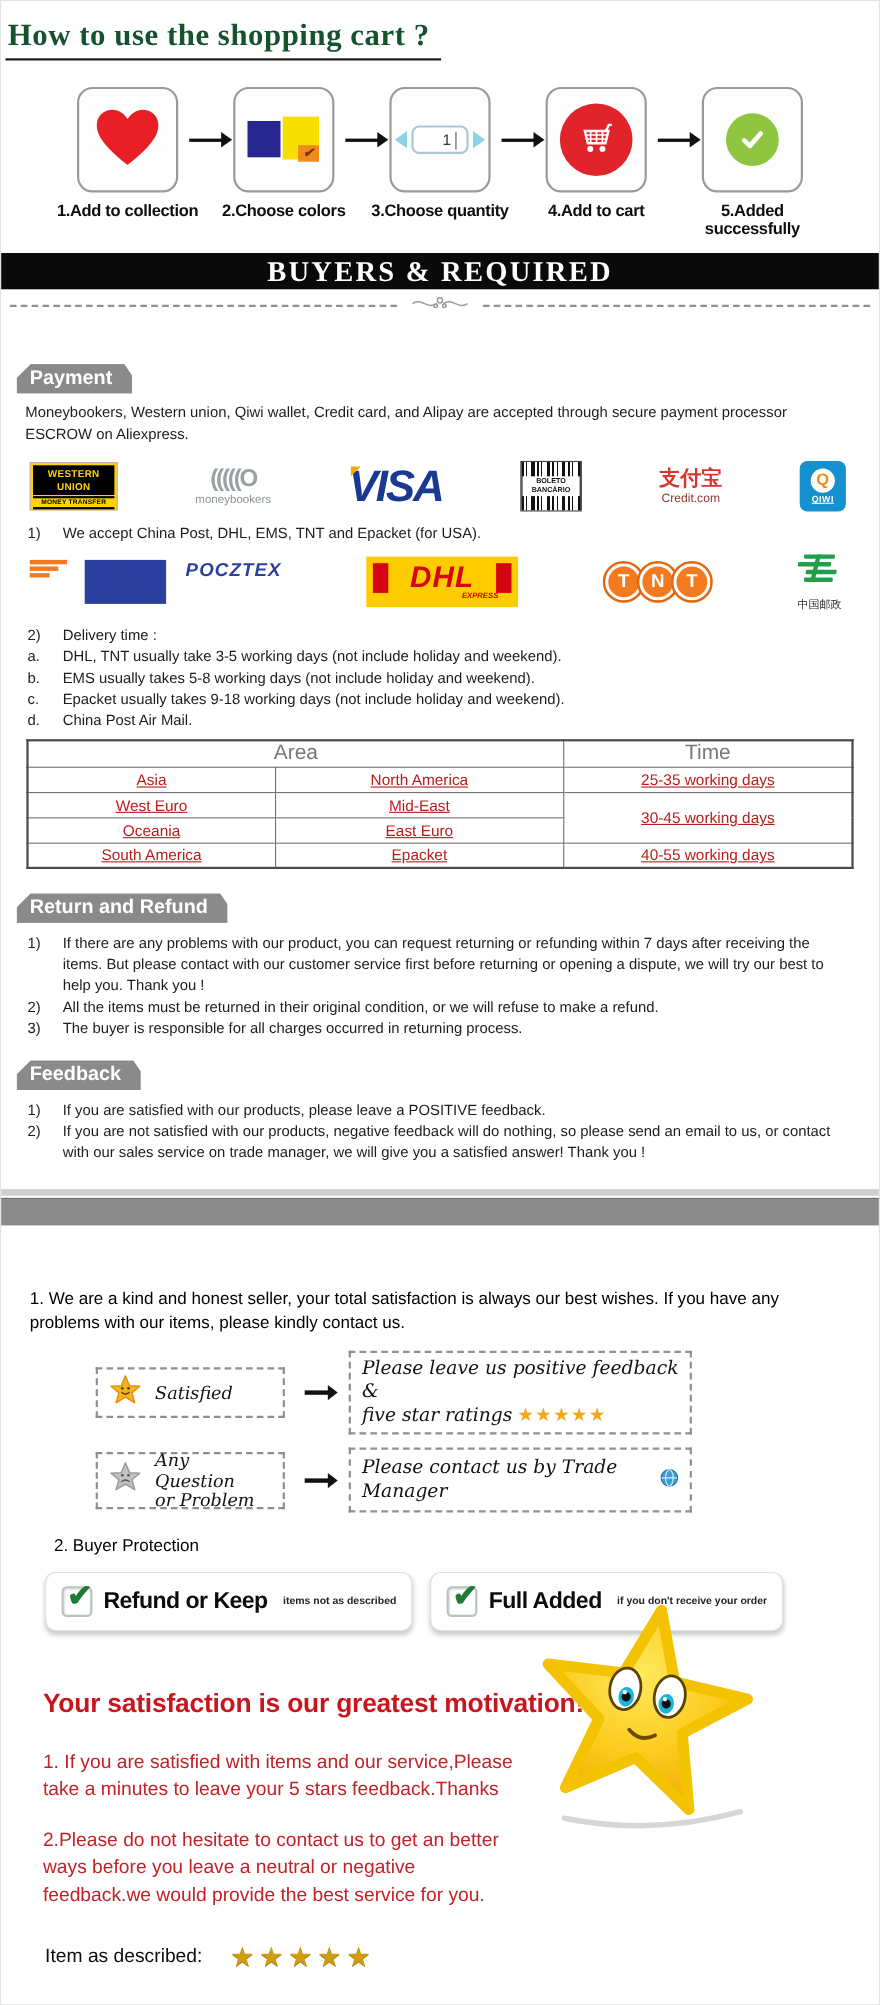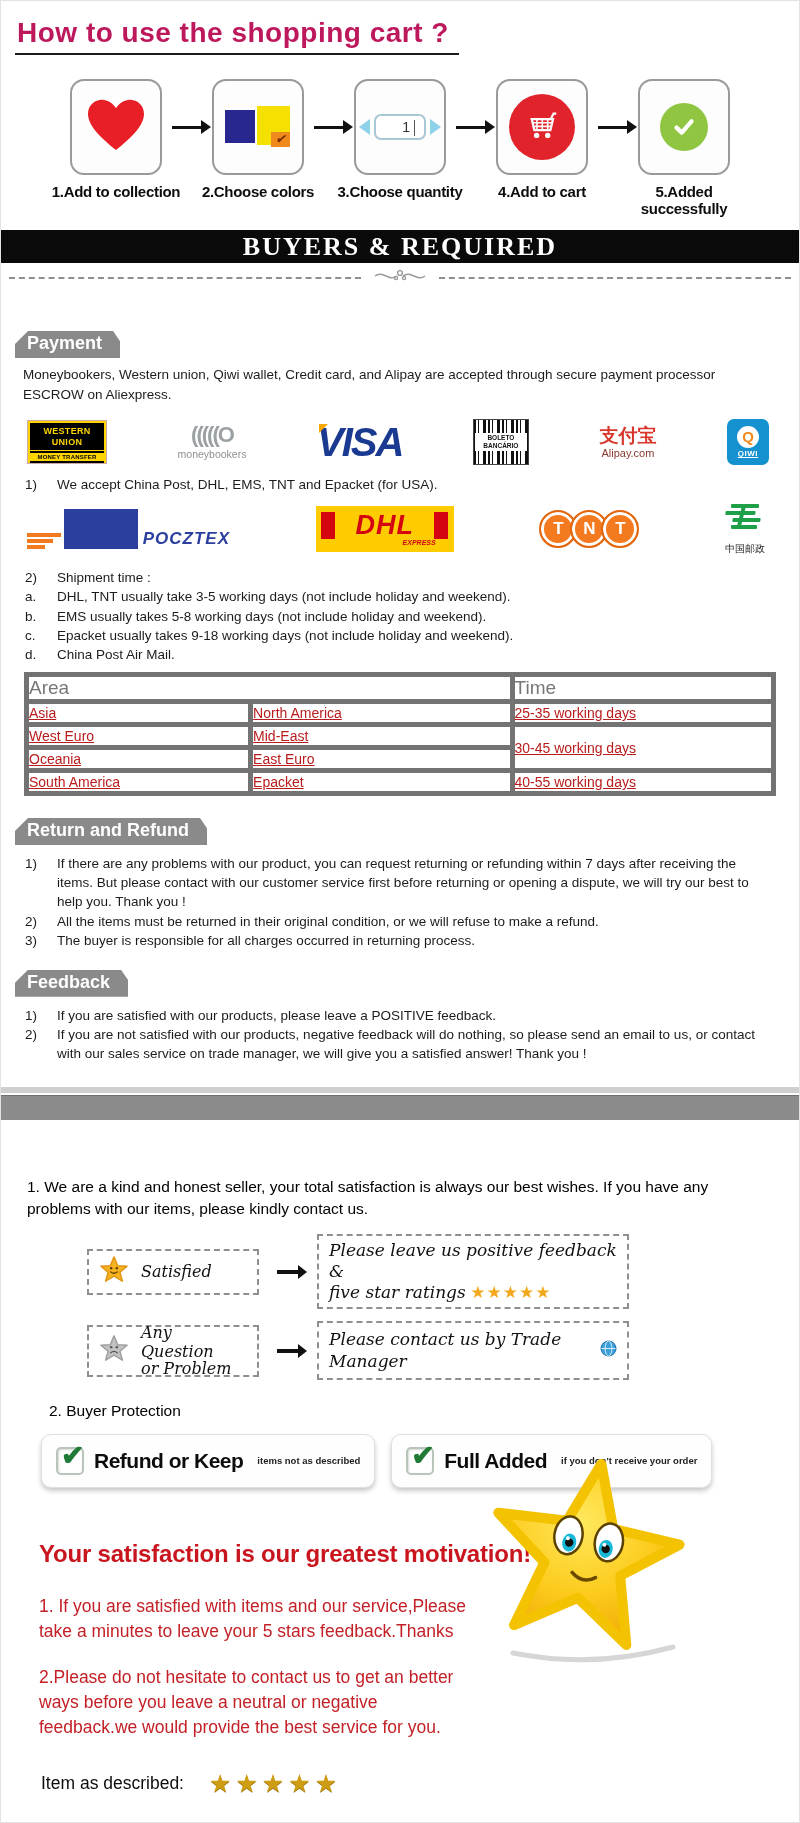--- a/index.html
+++ b/index.html
@@ -1,22 +1,22 @@
 <!DOCTYPE html>
 <html><head>
 <meta charset="utf-8">
 <style>
   * { margin:0; padding:0; box-sizing:border-box; }
   body { background:#f2f2f2; font-family:"Liberation Sans", sans-serif; }
   #page { position:relative; width:800px; height:1823px; margin:0 auto; background:#fff;
           border:1px solid #e3e3e3; overflow:hidden; }
 
   
-  .title { margin:16px 0 0 14px; display:inline-block; font-family:Liberation Sans, sans-serif;
-           font-size:28px; font-weight:bold; color:#be185d; border-bottom:2px solid #1a1a1a;
+  .title { margin:16px 0 0 4px; display:inline-block; font-family:Liberation Serif, serif;
+           font-size:28px; font-weight:bold; color:#14532d; border-bottom:2px solid #1a1a1a;
            padding:0 10px 4px 2px; letter-spacing:.5px; }
 
   
   .steps-row { display:flex; align-items:center; justify-content:center; margin-top:24px; gap:10px; }
   .step-box { width:92px; height:96px; background:#fdfdfd; border:2px solid #9a9a9a; border-radius:14px;
               display:flex; align-items:center; justify-content:center; }
   .flow-arrow { width:30px; height:3px; background:#111; position:relative; flex:none; }
   .flow-arrow::after { content:""; position:absolute; right:-9px; top:-6px; border-left:10px solid #111;
               border-top:7px solid transparent; border-bottom:7px solid transparent; }
   .labels-row { display:flex; justify-content:center; gap:10px; margin-top:8px; }
@@ -67,21 +67,21 @@
                  font-size:6.5px; font-weight:bold; color:#111; line-height:1.2; padding:1px 0; }
   .alipay { text-align:center; }
   .alipay-cn { font-size:19px; font-weight:bold; color:#d8362c; line-height:1.1; }
   .alipay-en { font-size:11px; color:#8a3a30; }
   .qiwi { width:42px; height:46px; background:#1591cf; border-radius:7px; display:flex; flex-direction:column; align-items:center; justify-content:center; gap:1px; }
   .qiwi-circle { width:22px; height:22px; background:#fff; border-radius:50%; color:#f08a1c; font-size:15px; font-weight:bold; text-align:center; line-height:22px; }
   .qiwi-label { color:#fff; font-size:8px; font-weight:bold; text-decoration:underline; letter-spacing:.5px; }
 
   
   .ship-logos { display:flex; align-items:center; justify-content:space-between; margin:8px 34px 0 26px; height:54px; }
-  .ems { display:flex; align-items:flex-end; gap:5px; }
+  .ems { display:flex; align-items:flex-start; gap:18px; }
   .ems-name { font-size:34px; font-weight:bold; font-style:italic; color:#2b3f9e; line-height:1;
               background:linear-gradient(#2b3f9e,#2b3f9e); position:relative; padding-top:6px; }
   .ems-stripes { display:flex; flex-direction:column; gap:2px; margin-right:-2px; }
   .ems-stripes i { display:block; height:4px; background:#f47a20; }
   .ems-sub { font-size:17px; font-weight:bold; font-style:italic; color:#2b3f9e; letter-spacing:1px; }
   .dhl { width:138px; height:46px; background:#ffcc00; display:flex; flex-direction:column; align-items:center; justify-content:center; }
   .dhl-name { font-size:27px; font-weight:bold; font-style:italic; color:#d40511; letter-spacing:1px; line-height:1;
               border-left:14px solid #d40511; border-right:14px solid #d40511; padding:0 20px; }
   .dhl-sub { font-size:7px; font-style:italic; color:#d40511; font-weight:bold; align-self:flex-end; margin-right:18px; }
   .tnt { display:flex; }
@@ -93,21 +93,21 @@
   .cnpost-label { font-size:10px; color:#2a2a2a; margin-top:2px; }
 
   
   .nlist { margin:10px 24px 0 24px; }
   .nrow { display:flex; font-size:13.5px; line-height:1.42; color:#1c1c1c; }
   .nrow .pfx { width:32px; flex:none; }
   .nrow .txt { flex:1; }
 
   
   table.ship { border-collapse:collapse; margin:8px auto 0 auto; width:752px; }
-  table.ship th, table.ship td { border:5px solid #737373; text-align:left; }
+  table.ship th, table.ship td { border:1px solid #737373; text-align:center; }
   table.ship th { font-size:19px; font-weight:normal; color:#777; height:24px; }
   table.ship td { font-size:14px; color:#b91c1c; height:23px;text-decoration:underline; }
   table.ship { border:2px solid #4a4a4a; }
 
   
   .bar-light { margin-top:24px; height:6px; background:#cfcfcf; }
   .bar-dark { margin-top:2px; height:25px; background:#8b8b8b; border-top:1px solid #6f6f6f; }
 
   
   .seller-note { margin:56px 26px 0 26px; font-size:15.5px; line-height:1.4; color:#000; }
@@ -242,21 +242,21 @@
     <div class="mb">
       <div class="mb-mark">(((((O</div>
       <div class="mb-label">moneybookers</div>
     </div>
     <div class="visa">VISA</div>
     <div class="boleto">
       <div class="boleto-band"><span>BOLETO</span><br><span>BANCÁRIO</span></div>
     </div>
     <div class="alipay">
       <div class="alipay-cn">支付宝</div>
-      <div class="alipay-en">Alipay.com</div>
+      <div class="alipay-en">Credit.com</div>
     </div>
     <div class="qiwi">
       <div class="qiwi-circle">Q</div>
       <div class="qiwi-label">QIWI</div>
     </div>
   </div>
 
   
   <div class="nlist" style="margin-top:7px;">
     <div class="nrow">
@@ -295,21 +295,21 @@
         </g>
       </svg>
       <div class="cnpost-label">中国邮政</div>
     </div>
   </div>
 
   
   <div class="nlist" style="margin-top:12px;">
     <div class="nrow">
         <span class="pfx">2)</span>
-        <span class="txt">Shipment time :</span>
+        <span class="txt">Delivery time :</span>
       </div>
     <div class="nrow">
         <span class="pfx">a.</span>
         <span class="txt">DHL, TNT usually take 3-5 working days (not include holiday and weekend).</span>
       </div>
     <div class="nrow">
         <span class="pfx">b.</span>
         <span class="txt">EMS usually takes 5-8 working days (not include holiday and weekend).</span>
       </div>
     <div class="nrow">

